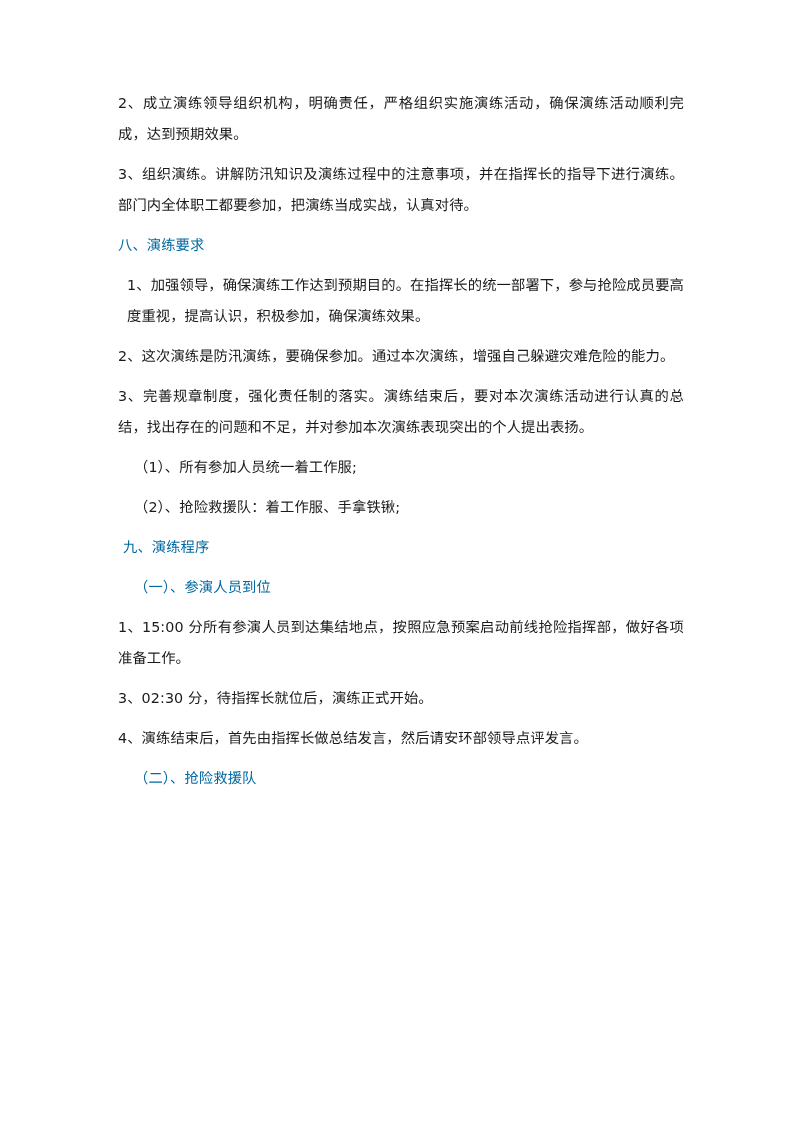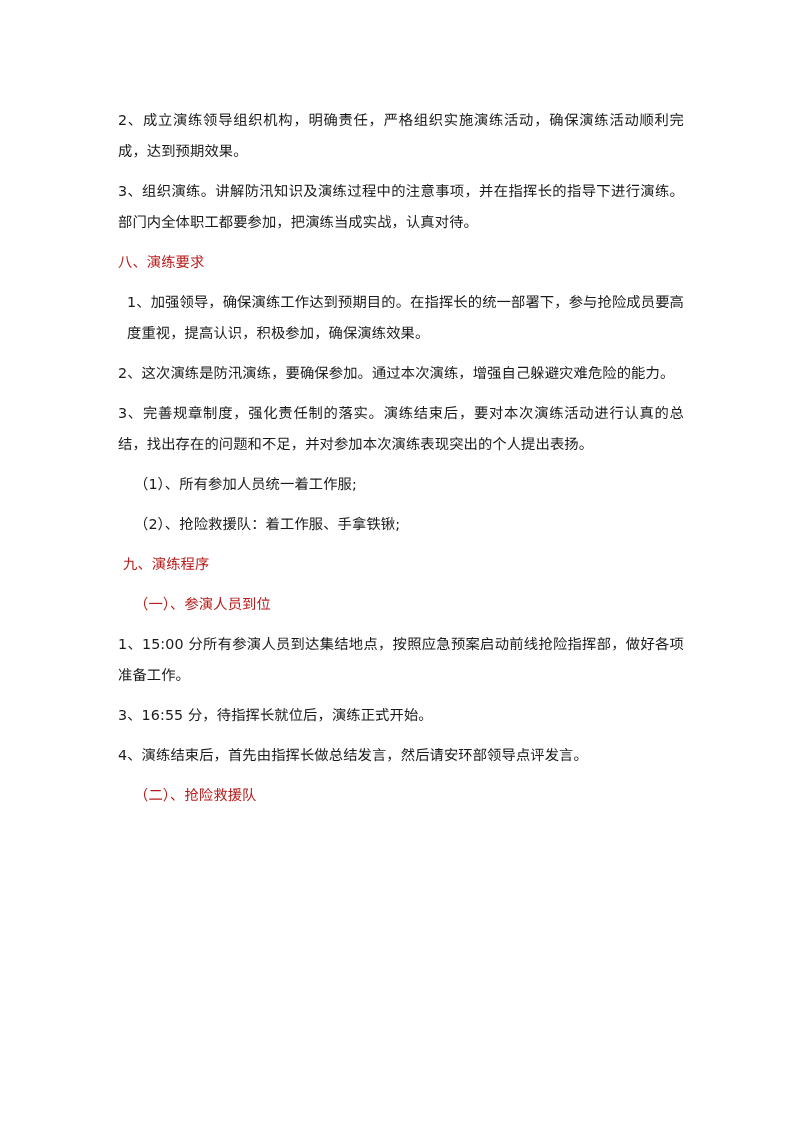--- a/index.html
+++ b/index.html
@@ -12,21 +12,21 @@
   body {
     font-family: "DejaVu Sans", "Liberation Sans", sans-serif;
     color: #1a1a1a;
     -webkit-font-smoothing: antialiased;
   }
 
   .page {
     position: relative;
     width: 793px;
     height: 956px;
-    margin: 17px auto;
+    margin: 0 auto;
     background: #ffffff;
     overflow: hidden;
     box-sizing: border-box;
   }
 
   .doc-body {
     position: absolute;
     left: 118px;
     top: 88px;
     width: 566px;
@@ -47,21 +47,21 @@
   .para:last-child {
     margin-bottom: 0;
   }
 
   
   .heading {
     margin: 0 0 9px 0;
     font-size: 14.3px;
     line-height: 31px;
     letter-spacing: 0.1px;
-    color: #b91c1c;
+    color: #0369a1;
   }
 
   
   .indent-0  { padding-left: 0px; }
   .indent-xs { padding-left: 5px; }
   .indent-sm { padding-left: 9px; }
   .indent-md { padding-left: 16px; }
   .indent-lg { padding-left: 21px; }
 </style>
 </head>
@@ -73,17 +73,17 @@
       <p class="para indent-0">3、组织演练。讲解防汛知识及演练过程中的注意事项，并在指挥长的指导下进行演练。部门内全体职工都要参加，把演练当成实战，认真对待。</p>
       <p class="heading indent-0">八、演练要求</p>
       <p class="para indent-sm">1、加强领导，确保演练工作达到预期目的。在指挥长的统一部署下，参与抢险成员要高度重视，提高认识，积极参加，确保演练效果。</p>
       <p class="para indent-0">2、这次演练是防汛演练，要确保参加。通过本次演练，增强自己躲避灾难危险的能力。</p>
       <p class="para indent-0">3、完善规章制度，强化责任制的落实。演练结束后，要对本次演练活动进行认真的总结，找出存在的问题和不足，并对参加本次演练表现突出的个人提出表扬。</p>
       <p class="para indent-md">（1）、所有参加人员统一着工作服;</p>
       <p class="para indent-md">（2）、抢险救援队：着工作服、手拿铁锹;</p>
       <p class="heading indent-xs">九、演练程序</p>
       <p class="heading indent-md">（一）、参演人员到位</p>
       <p class="para indent-0">1、15:00 分所有参演人员到达集结地点，按照应急预案启动前线抢险指挥部，做好各项准备工作。</p>
-      <p class="para indent-0">3、16:55 分，待指挥长就位后，演练正式开始。</p>
+      <p class="para indent-0">3、02:30 分，待指挥长就位后，演练正式开始。</p>
       <p class="para indent-0">4、演练结束后，首先由指挥长做总结发言，然后请安环部领导点评发言。</p>
       <p class="heading indent-md">（二）、抢险救援队</p>
     </div>
 </div>
 
 </body></html>

